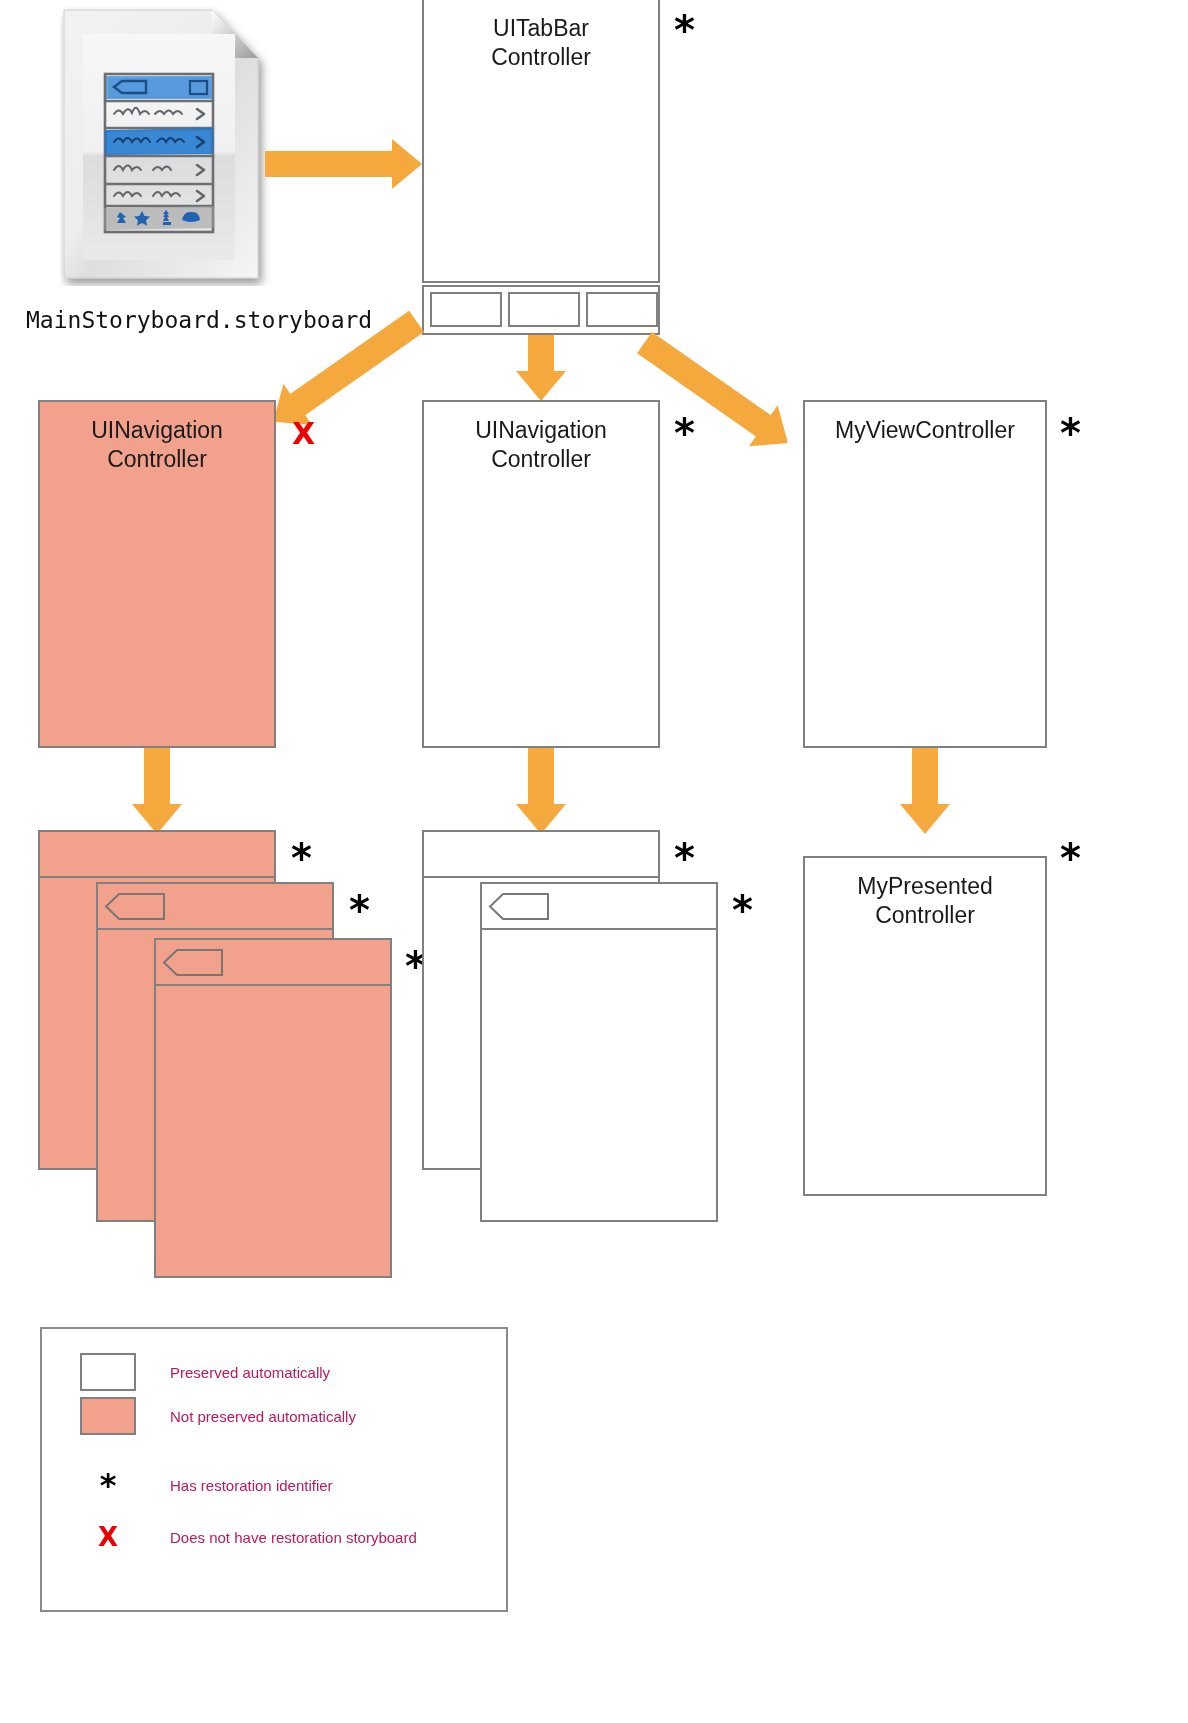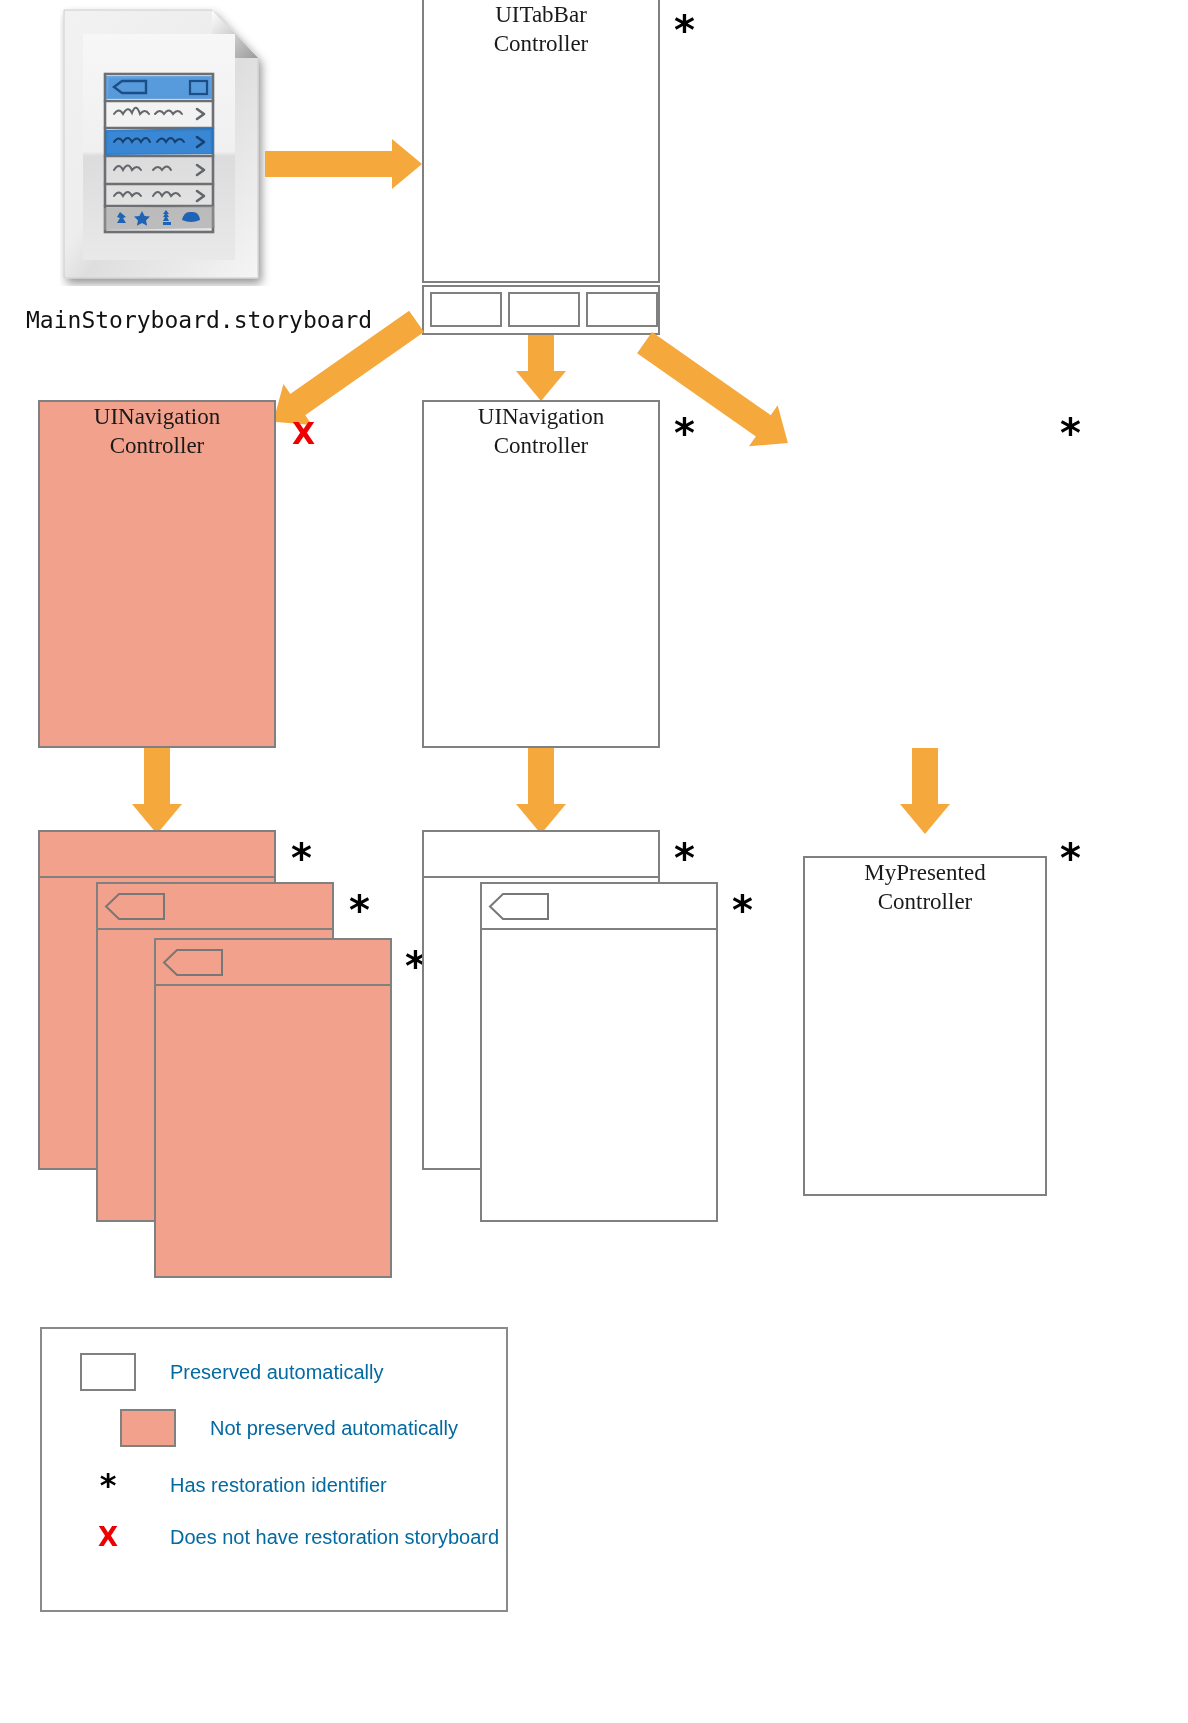--- a/index.html
+++ b/index.html
@@ -10,23 +10,24 @@
   }
   .stage{position:absolute;left:0;top:0;width:1188px;height:1723px;}
 
   
   .box{
     position:absolute;box-sizing:border-box;
     border:2px solid #808080;background:#ffffff;
   }
   .box.salmon{background:#F2A18C;}
   .box-label{
-    font-family:Liberation Serif, serif;
+    font-family:Liberation Sans, sans-serif;
     font-size:23px;line-height:29px;color:#1a1a1a;
     text-align:center;white-space:pre-line;
+    padding-top:14px;
   }
 
   
   .marker{
     position:absolute;font-family:"DejaVu Sans","Liberation Sans",sans-serif;
     font-weight:bold;line-height:1;
   }
   .marker.star{font-size:40px;color:#000000;}
   .marker.ex{font-size:30px;color:#ee0000;}
 
@@ -70,21 +71,21 @@
     border:2px solid #808080;background:#ffffff;flex:0 0 auto;
   }
   .legend-swatch.salmon{background:#F2A18C;}
   .legend-sym{
     width:56px;text-align:center;font-family:"DejaVu Sans","Liberation Sans",sans-serif;
     font-weight:bold;flex:0 0 auto;
   }
   .legend-sym.star{font-size:32px;color:#000;line-height:1;}
   .legend-sym.ex{font-size:26px;color:#ee0000;line-height:1;}
   .legend-text{
-    margin-left:34px;font-size:20px;color:#0369a1;
+    margin-left:34px;font-size:15px;color:#be185d;
     font-family:"Liberation Sans",sans-serif;white-space:nowrap;
   }
 
   .caption{
     position:absolute;
     font-family:"DejaVu Sans Mono","Liberation Mono",monospace;
     font-size:23px;color:#111;white-space:nowrap;
   }
 </style>
 </head>
@@ -215,20 +216,23 @@
 Controller</div>
   </div>
   <div class="marker ex" style="left:292px;top:419px;">X</div>
 
   <div class="box" style="left:422px;top:400px;width:238px;height:348px;">
     <div class="box-label">UINavigation
 Controller</div>
   </div>
   <div class="marker star" style="left:674px;top:413px;">*</div>
 
+  <div class="box" style="left:803px;top:400px;width:244px;height:348px;">
+    <div class="box-label">MyViewController</div>
+  </div>
   <div class="marker star" style="left:1060px;top:413px;">*</div>
 
   <div class="arrow-v" style="left:144px;top:748px;width:26px;height:88px;">
     <div class="shaft" style="height:57px;"></div>
     <div class="head" style="top:56px;"></div>
   </div>
   <div class="arrow-v" style="left:528px;top:748px;width:26px;height:88px;">
     <div class="shaft" style="height:57px;"></div>
     <div class="head" style="top:56px;"></div>
   </div>
@@ -272,21 +276,21 @@
   </div>
   <div class="marker star" style="left:1060px;top:838px;">*</div>
 
   <div class="legend" style="left:40px;top:1327px;width:468px;height:285px;">
 
     <div class="legend-row" style="left:38px;top:24px;">
       <div class="legend-swatch"></div>
       <div class="legend-text">Preserved automatically</div>
     </div>
 
-    <div class="legend-row" style="left:38px;top:80px;margin-left:40px;">
+    <div class="legend-row" style="left:38px;top:68px;">
       <div class="legend-swatch salmon"></div>
       <div class="legend-text">Not preserved automatically</div>
     </div>
 
     <div class="legend-row" style="left:38px;top:140px;">
       <div class="legend-sym star">*</div>
       <div class="legend-text">Has restoration identifier</div>
     </div>
 
     <div class="legend-row" style="left:38px;top:195px;">

